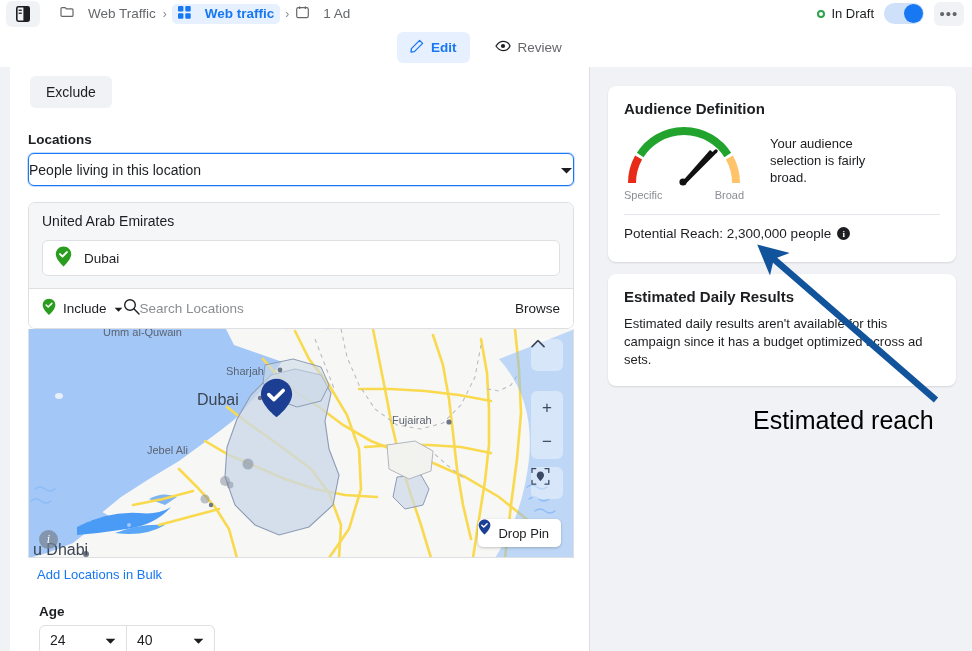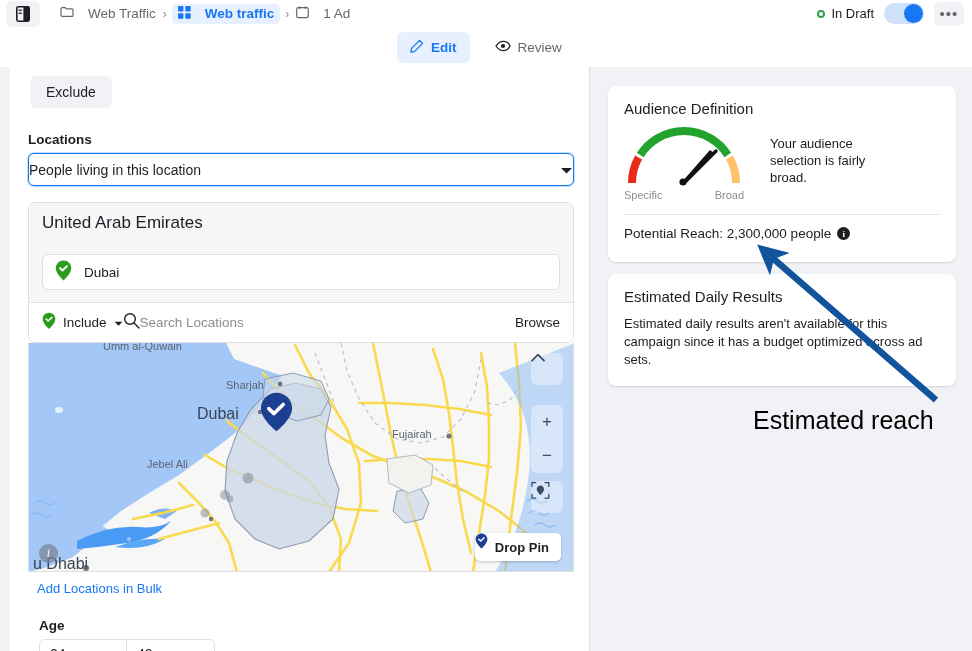--- a/index.html
+++ b/index.html
@@ -87,21 +87,21 @@
     font-size: 14px; color: #1c1e21; cursor: pointer;
     box-shadow: 0 0 0 1px rgba(24,119,242,.25);
   }
   .select-box .caret { margin-left: auto; }
 
   .loc-card {
     margin: 16px 0 0 18px; width: 546px;
     border: 1px solid #dddfe2; border-radius: 7px; background: #fff; overflow: hidden;
   }
   .loc-head { background: #f5f6f7; padding: 10px 13px 12px 13px; }
-  .loc-country { font-size: 17px; color: #1c1e21; margin-bottom: 21px; }
+  .loc-country { font-size: 14px; color: #1c1e21; margin-bottom: 11px; }
   .loc-chip {
     background: #ffffff; border: 1px solid #dddfe2; border-radius: 6px;
     height: 36px; display: flex; align-items: center; gap: 12px; padding: 0 12px;
   }
   .loc-chip .name { font-size: 13.5px; color: #1c1e21; }
   .loc-search {
     height: 40px; display: flex; align-items: center; gap: 0;
     padding: 0 13px; border-top: 1px solid #dddfe2; background: #fff;
   }
   .include-sel { display: flex; align-items: center; gap: 7px; font-size: 13.5px; color: #1c1e21; cursor: pointer; }
@@ -124,21 +124,21 @@
     color: #3b4a63; cursor: pointer;
   }
   .mapctl.collapse { top: 10px; height: 32px; font-size: 14px; }
   .mapctl.zoom { top: 62px; height: 68px; }
   .mapctl.zoom div { height: 34px; display: flex; align-items: center; justify-content: center; width: 100%; font-size: 17px; }
   .mapctl.locate { top: 138px; height: 32px; }
   .droppin {
     position: absolute; right: 12px; bottom: 10px;
     background: #ffffff; border-radius: 5px; height: 28px;
     display: flex; align-items: center; gap: 8px; padding: 0 12px;
-    font-size: 13px; font-weight: bold; color: #1c1e21; cursor: pointer;
+    font-size: 13px; font-weight: normal; color: #1c1e21; cursor: pointer;
     box-shadow: 0 1px 3px rgba(0,0,0,.22);
   }
   .map-info {
     position: absolute; left: 10px; bottom: 8px;
     width: 19px; height: 19px; border-radius: 50%;
     background: rgba(120,130,145,.72); color: #fff;
     font-size: 12px; font-style: italic; font-family: "Liberation Serif", serif;
     display: flex; align-items: center; justify-content: center; cursor: pointer;
   }
   .bulk-link { margin: 9px 0 0 27px; font-size: 13px; color: #1877f2; cursor: pointer; }
@@ -155,21 +155,21 @@
   .age-sel .caret { margin-left: auto; }
 
   
   .card {
     position: absolute; left: 17px; width: 348px;
     background: #ffffff; border-radius: 8px;
     box-shadow: 0 1px 2px rgba(0,0,0,.12);
   }
   .card1 { top: 19px; height: 176px; }
   .card2 { top: 207px; height: 112px; }
-  .card-title { font-size: 15px; font-weight: normal; color: #1c1e21; padding: 14px 16px 0 16px; }
+  .card-title { font-size: 15px; font-weight: bold; color: #1c1e21; padding: 14px 16px 0 16px; }
   .gauge-row { display: flex; padding: 8px 16px 0 16px; }
   .gauge-wrap { position: relative; width: 120px; }
   .gauge-lbls { display: flex; justify-content: space-between; font-size: 11px; color: #8a8d91; margin-top: -2px; }
   .aud-text { font-size: 13px; color: #1c1e21; line-height: 17px; margin-left: 26px; margin-top: 10px; width: 130px; }
   .divider { position: absolute; left: 16px; right: 16px; top: 128px; height: 1px; background: #e4e6eb; }
   .reach {
     position: absolute; left: 16px; top: 140px;
     font-size: 13.5px; color: #1c1e21; display: flex; align-items: center; gap: 6px;
   }
   .info-dot {

